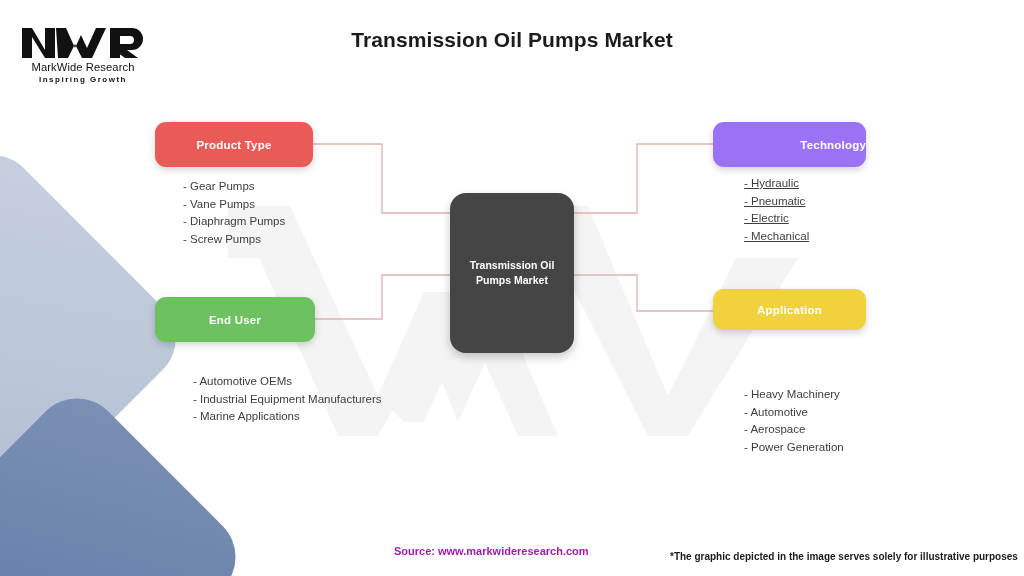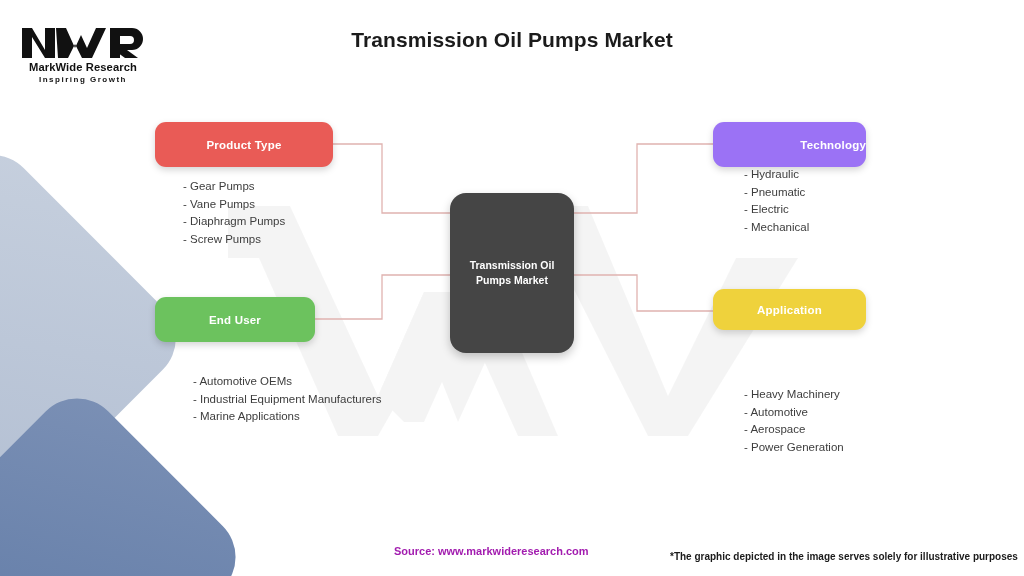--- a/index.html
+++ b/index.html
@@ -55,21 +55,21 @@
   .logo {
     position: absolute;
     left: 18px;
     top: 24px;
     width: 130px;
     text-align: center;
   }
   .logo-mark { display: block; }
   .logo-name {
     font-size: 11.2px;
-    font-weight: bold;
+    font-weight: normal;
     color: #111111;
     letter-spacing: .1px;
     margin-top: 1px;
   }
   .logo-tag {
     font-size: 8px;
     font-weight: bold;
     color: #111111;
     letter-spacing: 1.5px;
     margin-top: 2px;
@@ -102,21 +102,21 @@
     border-radius: 11px;
     display: flex;
     align-items: center;
     justify-content: center;
     color: #ffffff;
     font-size: 11.5px;
     font-weight: bold;
     letter-spacing: .2px;
     box-shadow: 0 3px 7px rgba(0,0,0,.17);
   }
-  .node-product  { left: 155px; top: 122px; width: 178px; height: 45px; }
+  .node-product  { left: 155px; top: 122px; width: 158px; height: 45px; }
   .node-enduser  { left: 155px; top: 297px; width: 160px; height: 45px; }
   .node-tech     { left: 713px; top: 122px; width: 153px; height: 45px; justify-content: flex-end; }
   .node-app      { left: 713px; top: 289px; width: 153px; height: 41px; }
 
   .node-center {
     position: absolute;
     left: 450px;
     top: 193px;
     width: 124px;
     height: 160px;
@@ -136,21 +136,21 @@
   
   .bullets {
     position: absolute;
     font-size: 11.5px;
     color: #3d3d3d;
     line-height: 17.5px;
   }
   .bullets div { white-space: nowrap; }
   .bl-product { left: 183px; top: 178px; }
   .bl-enduser { left: 193px; top: 359px; margin-top: 14px; }
-  .bl-tech    { left: 744px; top: 166px; }
+  .bl-tech    { left: 744px; top: 175px; text-decoration: underline; }
   .bl-app     { left: 744px; top: 344px; margin-top: 42px; }
 
   
   .source {
     position: absolute;
     left: 394px;
     top: 545px;
     font-size: 11px;
     font-weight: bold;
     color: #a21caf;

